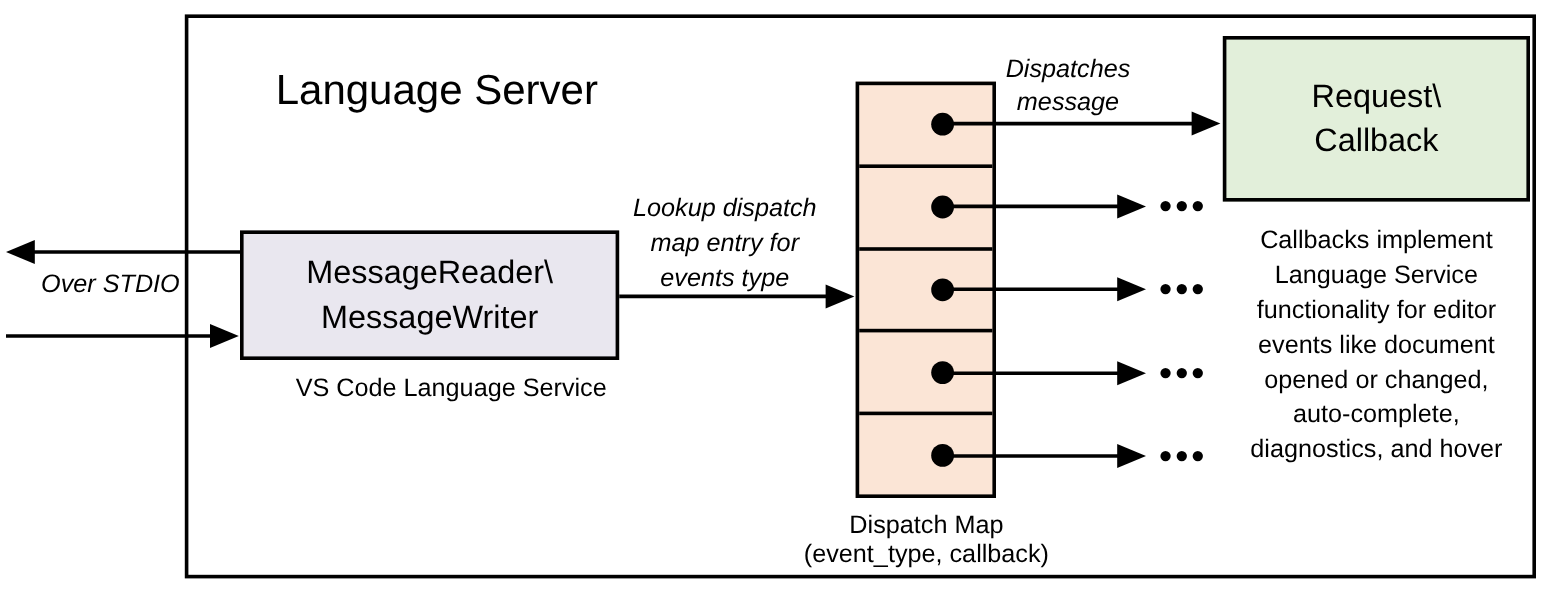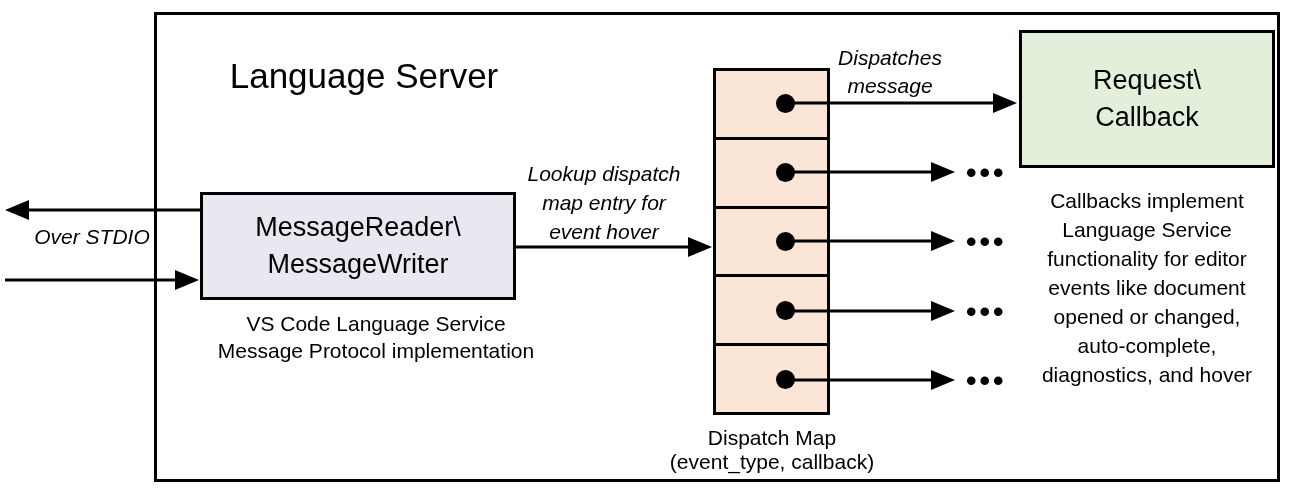--- a/index.html
+++ b/index.html
@@ -122,31 +122,30 @@
 
   <div class="title">Language Server</div>
 
   <div class="label-italic stdio-label">
     <div>Over STDIO</div>
   </div>
 
   <div class="label-italic lookup-label">
     <div>Lookup dispatch</div>
     <div>map entry for</div>
-    <div>event hover</div>
+    <div>events type</div>
   </div>
 
   <div class="label-italic dispatch-label">
     <div>Dispatches</div>
     <div>message</div>
   </div>
 
   <div class="caption reader-caption">
     <div>VS Code Language Service</div>
-    <div>Message Protocol implementation</div>
   </div>
 
   <div class="caption map-caption">
     <div>Dispatch Map</div>
     <div>(event_type, callback)</div>
   </div>
 
   <div class="note">
     <div>Callbacks implement</div>
     <div>Language Service</div>

